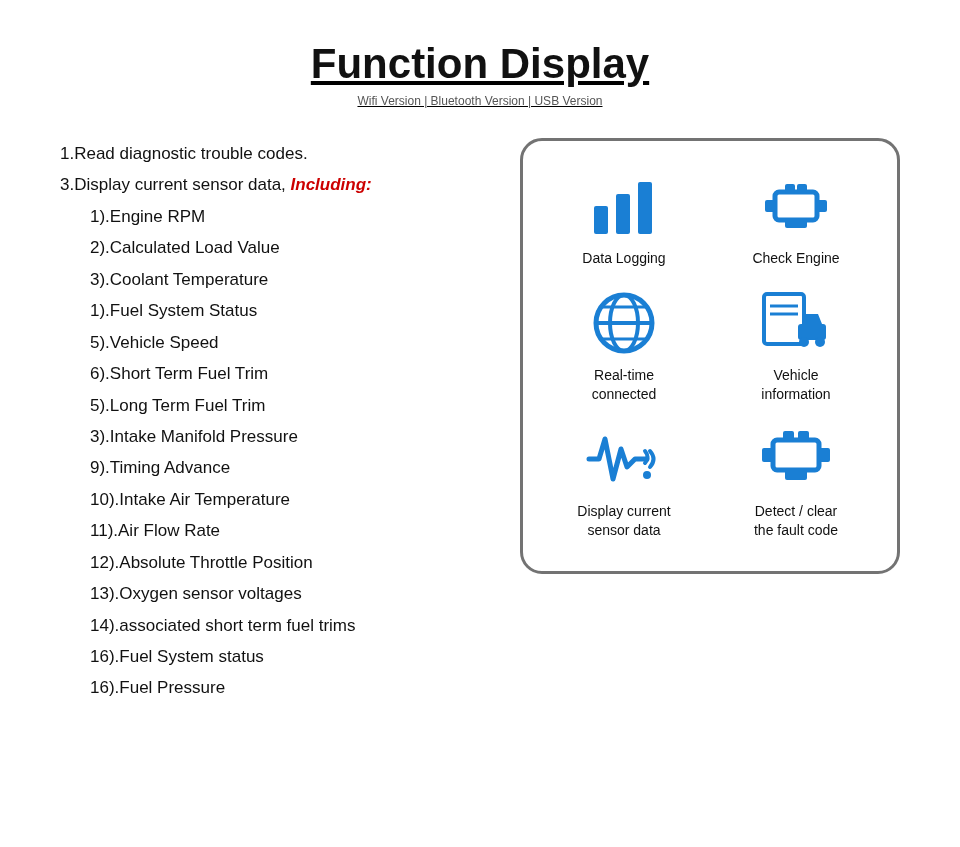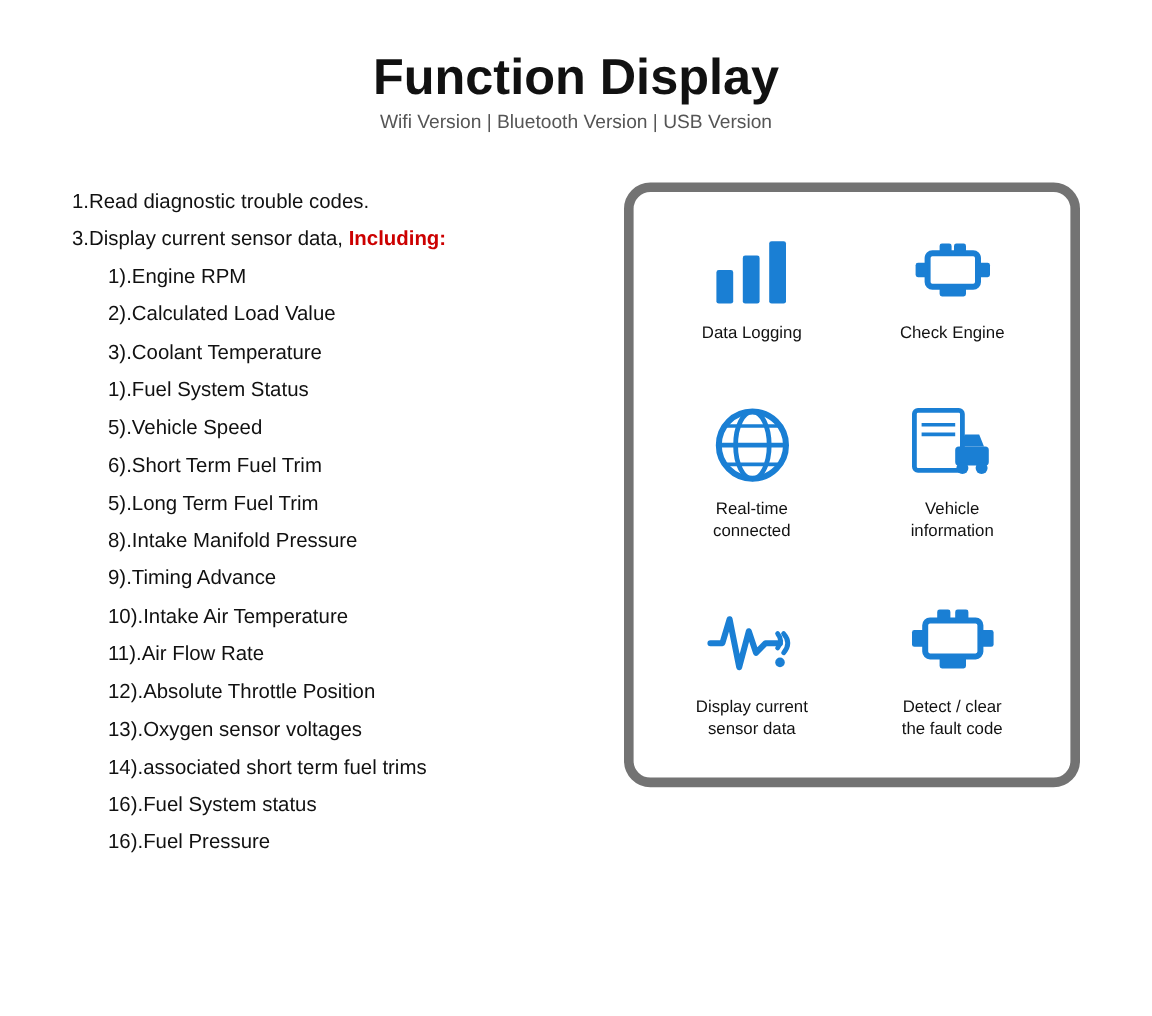--- a/index.html
+++ b/index.html
@@ -8,30 +8,31 @@
       font-family: Arial, sans-serif;
       width: 960px;
       min-height: 847px;
       display: flex;
       flex-direction: column;
       align-items: center;
       padding: 40px 60px;
     }
     .header {
       text-align: center;
-      margin-bottom: 40px;
+      margin-bottom: 30px;
+      text-decoration: underline;
     }
     .header h1 {
       font-size: 42px;
       font-weight: 900;
       color: #111;
       margin-bottom: 6px;
     }
     .header .subtitle {
-      font-size: 16px;
+      font-size: 12px;
       color: #555;
     }
     .content {
       display: flex;
       width: 100%;
       gap: 40px;
       align-items: flex-start;
     }
     .list-section {
       flex: 1;
@@ -42,29 +43,30 @@
     .list-section .item {
       display: block;
     }
     .list-section .sub-item {
       display: block;
       padding-left: 30px;
     }
     .highlight {
       color: #cc0000;
       font-weight: bold;
+      font-style: italic;
     }
     .icon-panel {
       width: 380px;
-      border: 8px solid #737373;
+      border: 3px solid #737373;
       border-radius: 22px;
       padding: 30px 20px;
       display: grid;
       grid-template-columns: 1fr 1fr;
-      gap: 48px 10px;
+      gap: 19px 10px;
       align-items: start;
     }
     .icon-cell {
       display: flex;
       flex-direction: column;
       align-items: center;
       text-align: center;
     }
     .icon-cell .icon-wrap {
       width: 80px;
@@ -95,21 +97,21 @@
   <div class="list-section">
     <span class="item">1.Read diagnostic trouble codes.</span>
     <span class="item">3.Display current sensor data, <span class="highlight">Including:</span></span>
     <span class="sub-item">1).Engine RPM</span>
     <span class="sub-item">2).Calculated Load Value</span>
     <span class="sub-item">3).Coolant Temperature</span>
     <span class="sub-item">1).Fuel System Status</span>
     <span class="sub-item">5).Vehicle Speed</span>
     <span class="sub-item">6).Short Term Fuel Trim</span>
     <span class="sub-item">5).Long Term Fuel Trim</span>
-    <span class="sub-item">8).Intake Manifold Pressure</span>
+    <span class="sub-item">3).Intake Manifold Pressure</span>
     <span class="sub-item">9).Timing Advance</span>
     <span class="sub-item">10).Intake Air Temperature</span>
     <span class="sub-item">11).Air Flow Rate</span>
     <span class="sub-item">12).Absolute Throttle Position</span>
     <span class="sub-item">13).Oxygen sensor voltages</span>
     <span class="sub-item">14).associated short term fuel trims</span>
     <span class="sub-item">16).Fuel System status</span>
     <span class="sub-item">16).Fuel Pressure</span>
   </div>
 

